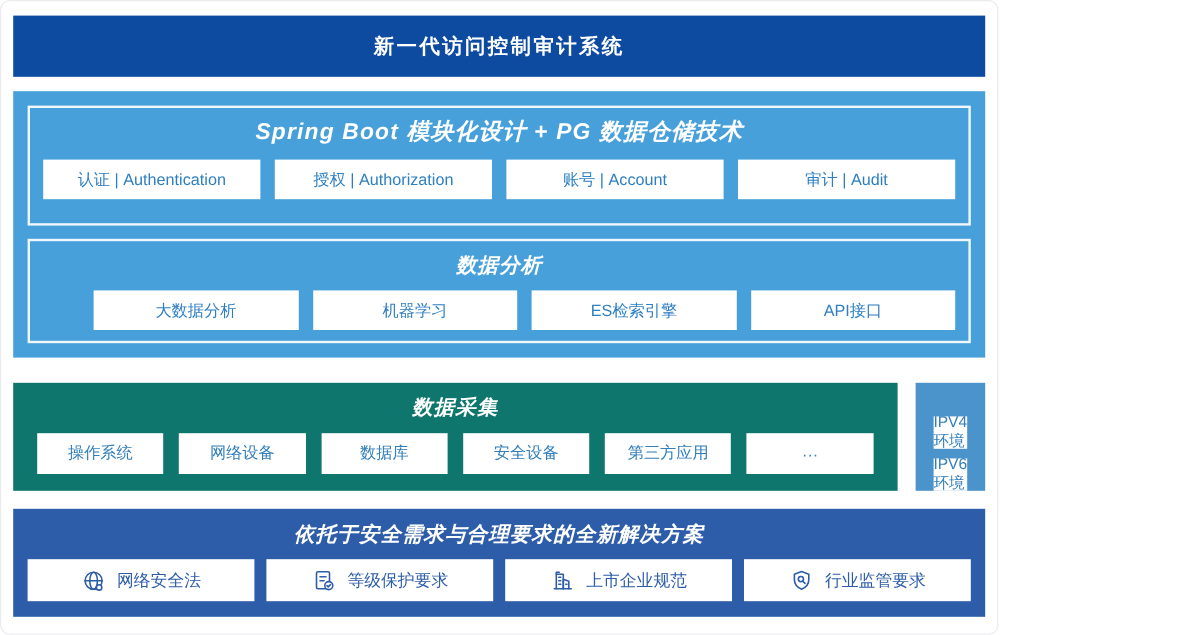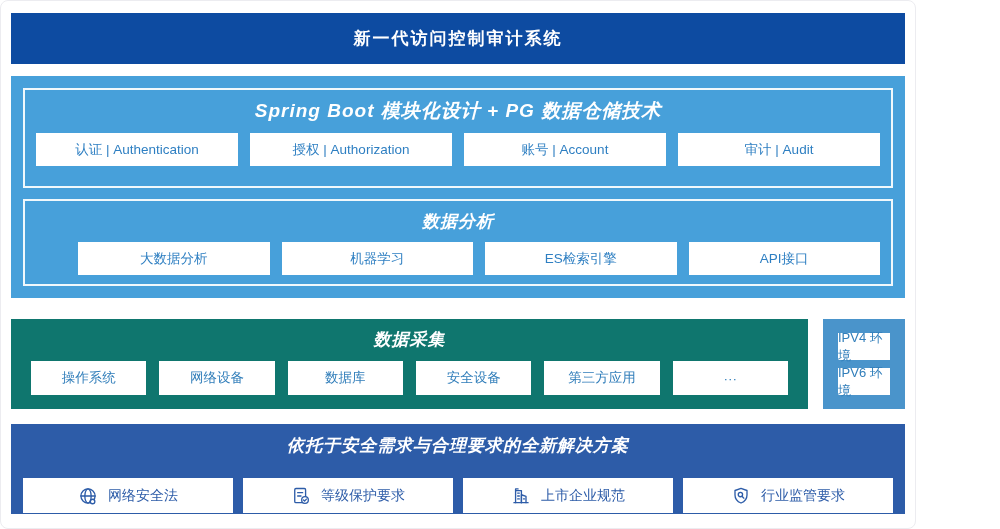--- a/index.html
+++ b/index.html
@@ -2,21 +2,21 @@
 <html><head>
 <meta charset="utf-8">
 <style>
   * { margin:0; padding:0; box-sizing:border-box; }
   body {
     background:#ffffff;
     font-family:"Liberation Sans","DejaVu Sans",sans-serif;
     width:1000px; height:529px;
   }
   .page {
-    width:916px; height:529px;
+    width:832px; height:529px;
     background:#ffffff;
     border:1px solid #ececf0;
     border-radius:8px;
     padding:12px 10px;
     overflow:hidden;
   }
   
   .banner {
     height:51px; background:#0d4ba1;
     display:flex; align-items:center; justify-content:center;
@@ -51,28 +51,28 @@
   }
   
   .mid { display:flex; gap:15px; height:90px; margin-bottom:15px; }
   .collection {
     width:797px; background:#0f766e; padding:9px 20px 0 20px;
   }
   .collection .panel-title { font-size:17px; line-height:24px; }
   .collection .box-row { margin-top:9px; gap:13px; }
   .collection .wbox { height:34px; color:#317eba; font-size:13.5px; }
   .env {
-    flex:1; background:#4a94cb; padding:14px 15px;
+    flex:1; background:#4a94cb; padding:28px 15px;
     display:flex; flex-direction:column; gap:8px;align-items:center;
   }
   .env .wbox { height:27px; flex:1; font-size:13px; color:#317eba; }
   
   .solution { height:90px; background:#2d5ca8; padding:9px 12px 0 12px; }
   .solution .panel-title { font-size:17px; line-height:26px; }
-  .solution .box-row { margin-top:19px; gap:10px;border-radius:11px; }
+  .solution .box-row { margin-top:7px; gap:10px;border-radius:11px; }
   .solution .wbox {
     height:35px; color:#2d5ca8; font-size:14px; gap:10px; font-weight:500;
   }
   .icon { display:flex; align-items:center; }
   .icon svg { width:20px; height:20px; display:block; stroke:#2d5ca8; fill:none;
               stroke-width:1.6; stroke-linecap:round; stroke-linejoin:round; }
 </style>
 </head>
 <body>
 

